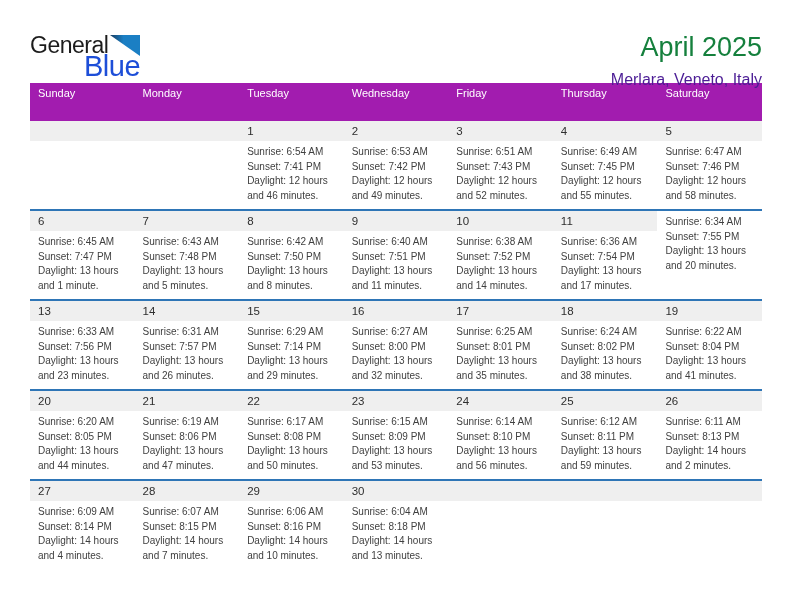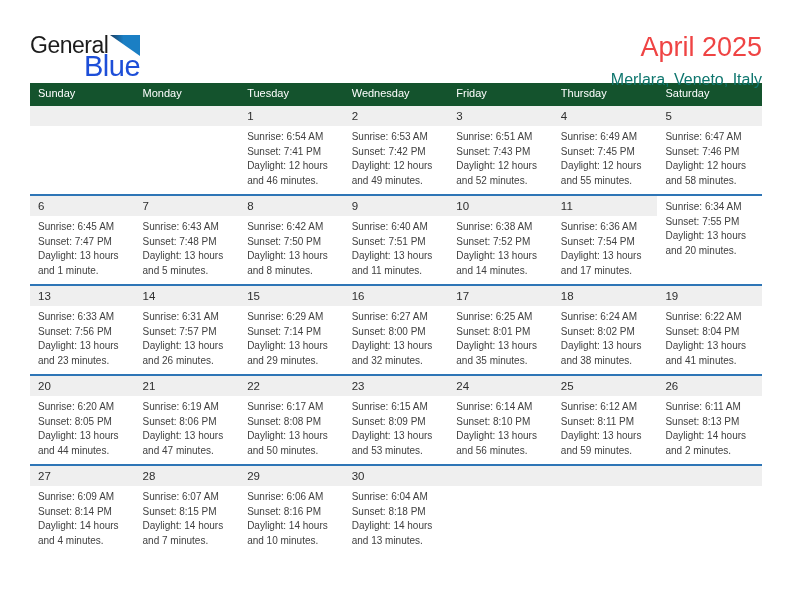--- a/index.html
+++ b/index.html
@@ -38,36 +38,36 @@
   .logo-row2 {
     font-size: 29px;
     letter-spacing: -0.5px;
     color: #1d4ed8;
     margin: -5px 0 0 54px;
   }
   
   .titles { text-align: right; }
   .page-title {
     font-size: 27px;
-    color: #ef4444;
+    color: #15803d;
     line-height: 1;
   }
   .page-subtitle {
     font-size: 16px;
-    color: #0f766e;
+    color: #4c1d95;
     line-height: 1;
     margin-top: 11px;
   }
   
   .calendar { margin: 12px 30px 0 30px; }
   .weekday-row {
     display: grid;
     grid-template-columns: repeat(7, 1fr);
-    background: #14532d;
-    height: 23px;
+    background: #a21caf;
+    height: 38px;
   }
   .weekday {
     color: #ffffff;
     font-size: 11px;
     line-height: 21px;
     padding-left: 8px;
     white-space: nowrap;
     overflow: hidden;
   }
   .week {

